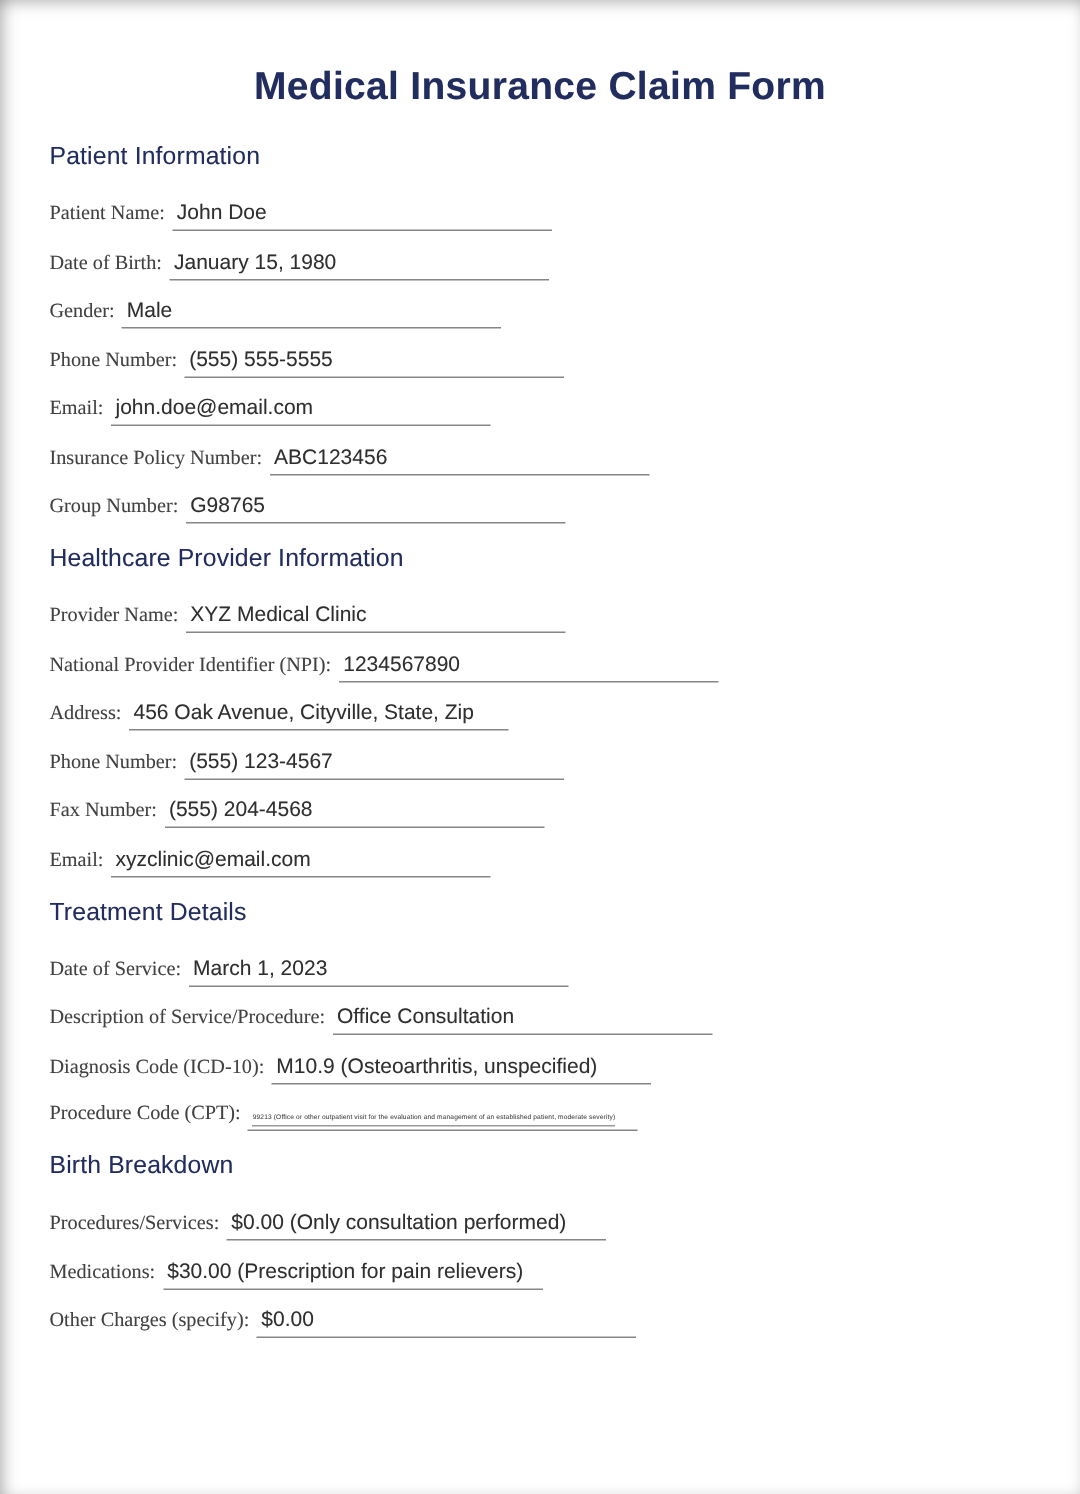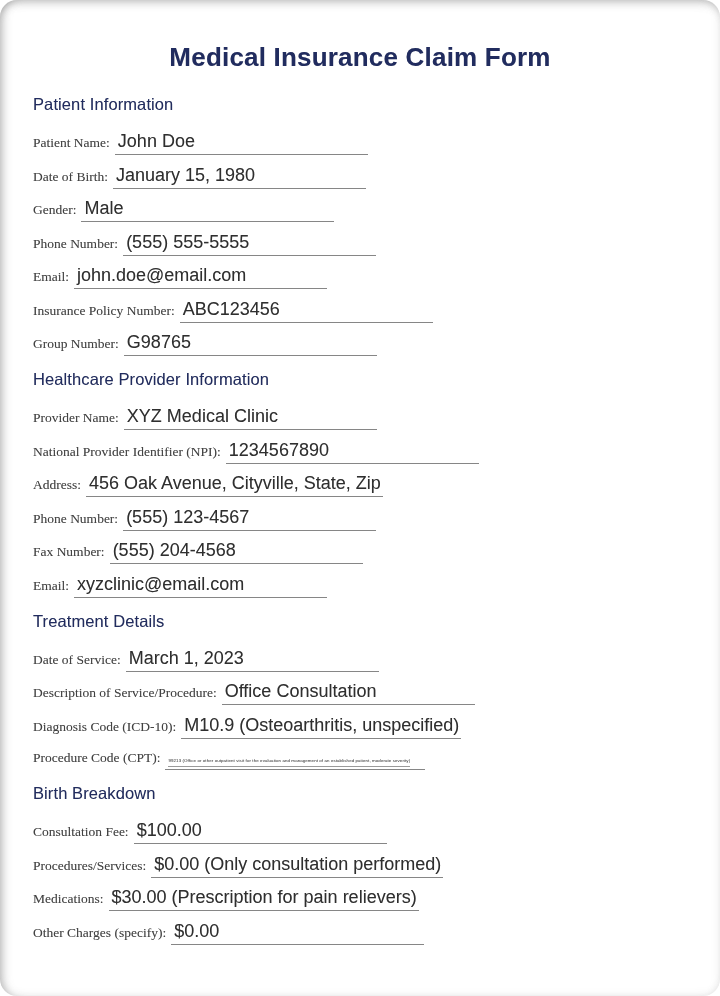--- a/index.html
+++ b/index.html
@@ -17,21 +17,20 @@
     height: 996px;
     background: #ffffff;
     position: relative;
     overflow: hidden;
     box-shadow:
       inset 10px 0 10px -8px rgba(105,105,105,0.50),
       inset 0 10px 10px -8px rgba(105,105,105,0.45),
       inset -8px 0 8px -8px rgba(130,130,130,0.22),
       inset 0 -8px 8px -8px rgba(130,130,130,0.18);
     text-shadow: 0 0 0.5px rgba(70,70,70,0.30);
-    border-radius: 17px;
   }
 
   .content { padding: 0 33px; }
 
   .title {
     font-size: 26px;
     font-weight: bold;
     color: var(--navy);
     text-align: center;
     margin: 42px 0 22px 0;
@@ -59,21 +58,21 @@
   .fill {
     display: inline-block;
     border-bottom: 1.5px solid var(--line-gray);
     min-width: 253px;
     margin-left: 5px;
     padding: 0 2px 2px 3px;
     vertical-align: baseline;
   }
 
   .field-value {
-    font-size: 18px;
+    font-size: 14px;
     color: var(--value-gray);
   }
 
   .fill.tiny { min-width: 260px; }
   .fill.tiny .field-value {
     font-size: 4.4px;
     color: #4a4a4a;
     letter-spacing: 0.1px;
     display: inline-block;
     border-bottom: 1px solid #9a9a9a;
@@ -102,19 +101,18 @@
         <div class="field-row"><span class="field-label">Address:</span><span class="fill"><span class="field-value">456 Oak Avenue, Cityville, State, Zip</span></span></div>
         <div class="field-row"><span class="field-label">Phone Number:</span><span class="fill"><span class="field-value">(555) 123-4567</span></span></div>
         <div class="field-row"><span class="field-label">Fax Number:</span><span class="fill"><span class="field-value">(555) 204-4568</span></span></div>
         <div class="field-row"><span class="field-label">Email:</span><span class="fill"><span class="field-value">xyzclinic@email.com</span></span></div>
         <div class="section-heading">Treatment Details</div>
         <div class="field-row"><span class="field-label">Date of Service:</span><span class="fill"><span class="field-value">March 1, 2023</span></span></div>
         <div class="field-row"><span class="field-label">Description of Service/Procedure:</span><span class="fill"><span class="field-value">Office Consultation</span></span></div>
         <div class="field-row"><span class="field-label">Diagnosis Code (ICD-10):</span><span class="fill"><span class="field-value">M10.9 (Osteoarthritis, unspecified)</span></span></div>
         <div class="field-row"><span class="field-label">Procedure Code (CPT):</span><span class="fill tiny"><span class="field-value">99213 (Office or other outpatient visit for the evaluation and management of an established patient, moderate severity)</span></span></div>
         <div class="section-heading">Birth Breakdown</div>
-        <div class="field-row"><span class="field-label">Consultation Fee:</span><span class="fill"><span class="field-value">$100.00</span></span></div>
         <div class="field-row"><span class="field-label">Procedures/Services:</span><span class="fill"><span class="field-value">$0.00 (Only consultation performed)</span></span></div>
         <div class="field-row"><span class="field-label">Medications:</span><span class="fill"><span class="field-value">$30.00 (Prescription for pain relievers)</span></span></div>
         <div class="field-row"><span class="field-label">Other Charges (specify):</span><span class="fill"><span class="field-value">$0.00</span></span></div>
       </div>
   </div>
 </div>
 
 </body></html>

